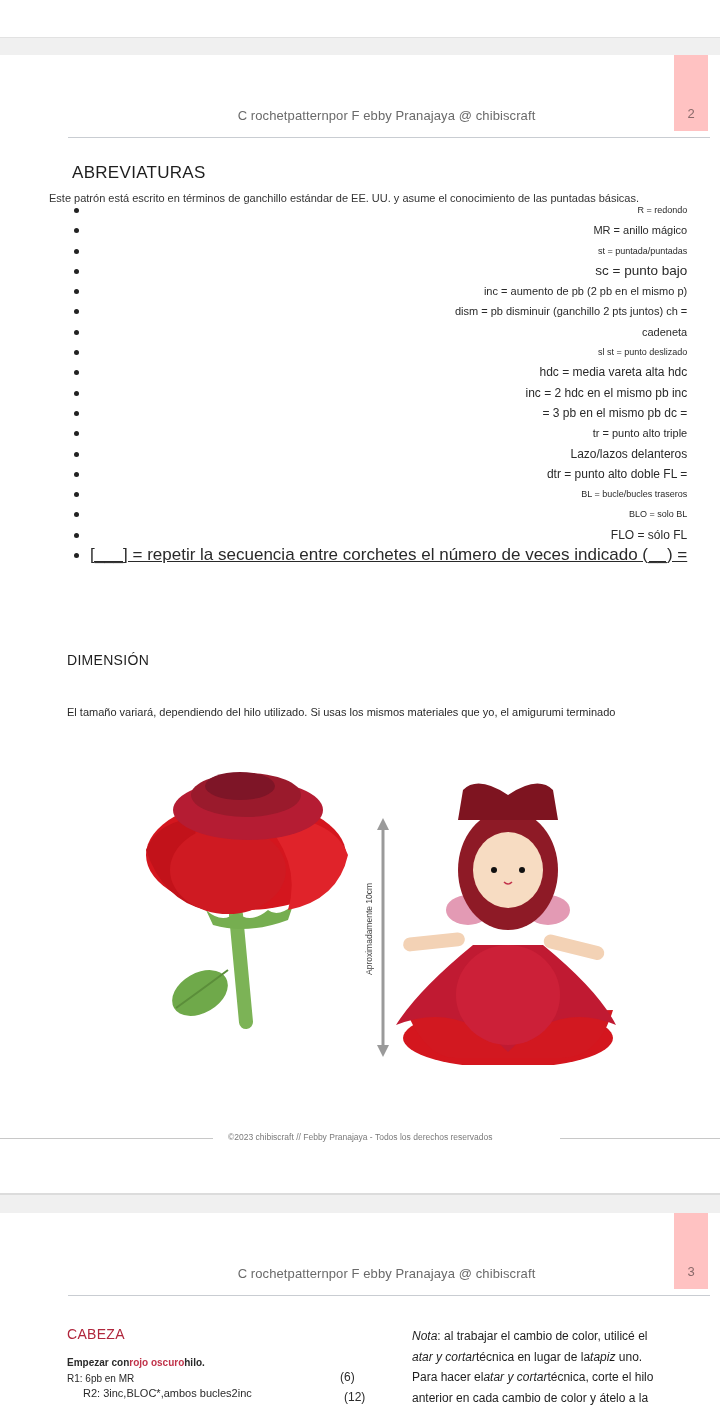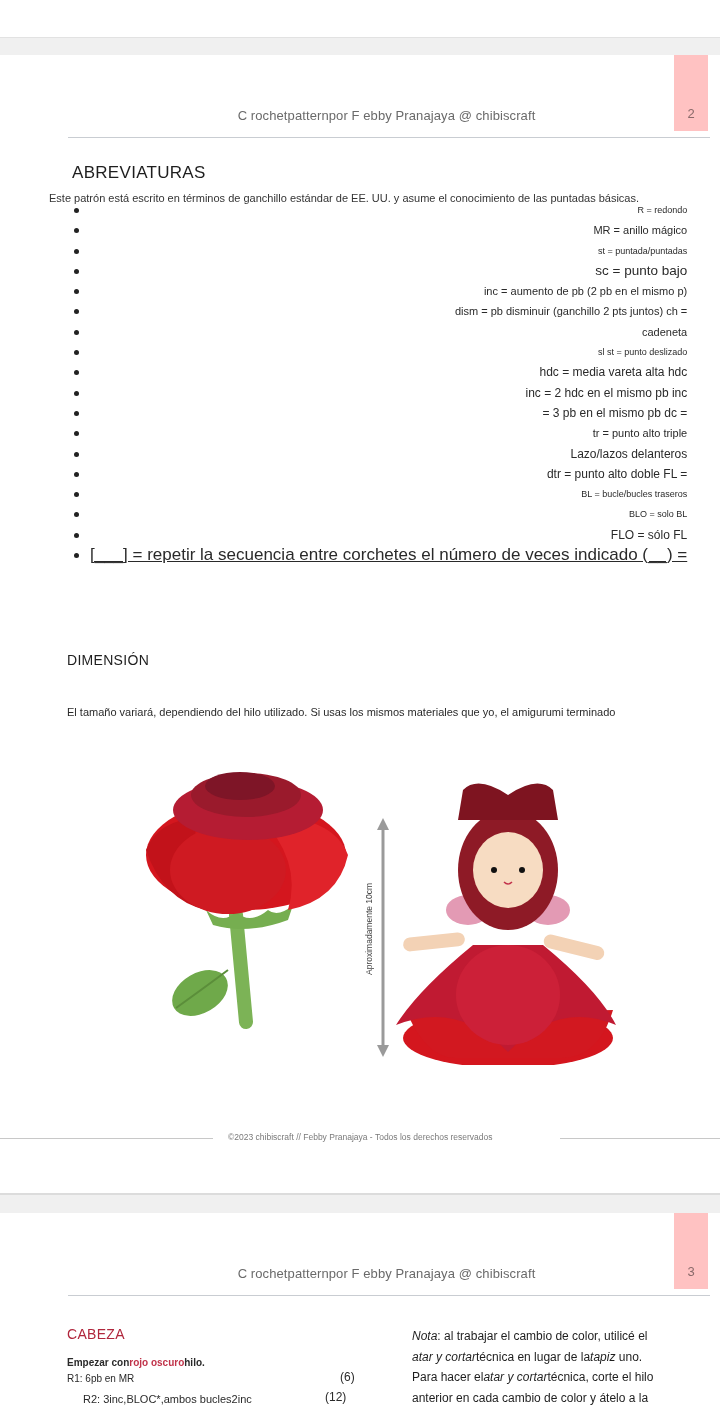--- a/index.html
+++ b/index.html
@@ -187,22 +187,22 @@
   <div class="page p3">
     <div class="page-tab"></div>
     <div class="page-num">3</div>
     <div class="header-text">C rochetpatternpor F ebby Pranajaya @ chibiscraft</div>
     <div class="header-rule"></div>
 
     <div class="cabeza">CABEZA</div>
     <div class="p3-line" style="top:144px;font-weight:bold;"><span>Empezar con</span><span class="accent-red">rojo oscuro</span><span>hilo.</span></div>
     <div class="p3-line" style="top:160px;">R1: 6pb en MR</div>
     <div class="count" style="left:340px; top:157px;">(6)</div>
-    <div class="p3-line" style="top:180px; font-size:11px;padding-left:16px;">R2: 3inc,BLOC*,ambos bucles2inc</div>
-    <div class="count" style="left:325px; top:177px;">(12)</div>
+    <div class="p3-line" style="top:174px; font-size:11px;padding-left:16px;">R2: 3inc,BLOC*,ambos bucles2inc</div>
+    <div class="count" style="left:344px; top:177px;">(12)</div>
 
     <div class="note">
       <div><i>Nota</i><span>: al trabajar el cambio de color, utilicé el</span></div>
       <div><i>atar y cortar</i><span>técnica en lugar de la</span><i>tapiz</i><span> uno.</span></div>
       <div><span>Para hacer el</span><i>atar y cortar</i><span>técnica, corte el hilo</span></div>
       <div>anterior en cada cambio de color y átelo a la</div>
     </div>
   </div>
 </div>
 

